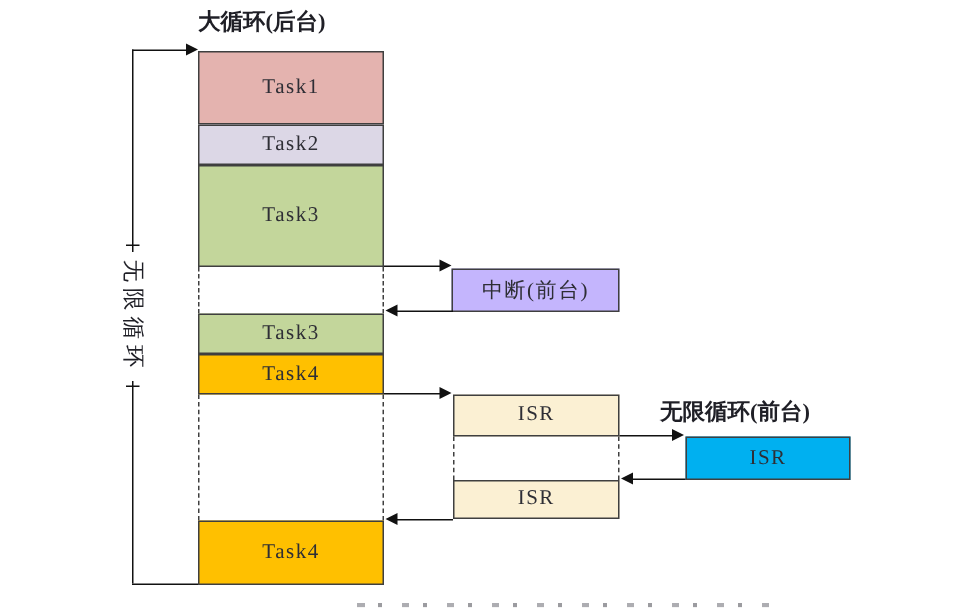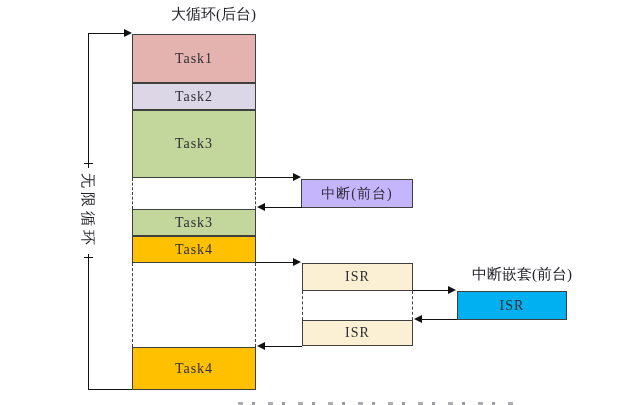--- a/index.html
+++ b/index.html
@@ -11,21 +11,21 @@
   .box{
     border:1px solid #3f3f3f;display:flex;align-items:center;justify-content:center;
     font-size:14px;letter-spacing:1px;
   }
   .gapbox{border-left:1px dashed #3f3f3f;border-right:1px dashed #3f3f3f;background:transparent;}
   .lineH{height:1px;background:#111;}
   .lineV{width:1px;background:#111;}
   .tick{height:1px;background:#111;}
   .head-r{width:0;height:0;border-top:4px solid transparent;border-bottom:4px solid transparent;border-left:8px solid #111;}
   .head-l{width:0;height:0;border-top:4px solid transparent;border-bottom:4px solid transparent;border-right:8px solid #111;}
-  .title{font-size:15px;text-align:right;white-space:nowrap;color:#1f1f26;}
+  .title{font-size:15px;text-align:left;white-space:nowrap;color:#1f1f26;font-weight:bold;}
   .loop-label{
     background:#fff;text-align:center;font-size:15px;letter-spacing:4px;line-height:18px;
     transform:rotate(90deg);transform-origin:center center;white-space:nowrap;color:#1f1f26;
   }
   .remnant{
     background:repeating-linear-gradient(90deg,#6a6a72 0 5px,transparent 5px 14px,#4a4a52 14px 17px,transparent 17px 30px);
     opacity:.55;
   }
 </style>
 </head>
@@ -51,21 +51,21 @@
   <div class="abs box" style="left: 132px; top: 236px; width: 124px; height: 27px; background-color: rgb(255, 192, 0);">Task4</div>
   <div class="abs gapbox" style="left:132px;top:263px;width:124px;height:84px;"></div>
   <div class="abs box" style="left: 132px; top: 347px; width: 124px; height: 43px; background-color: rgb(255, 192, 0);">Task4</div>
 
   <div class="abs box" style="left: 301px; top: 179px; width: 112px; height: 29px; background-color: #c4b5fd;">中断(前台)</div>
 
   <div class="abs box" style="left: 302px; top: 263px; width: 111px; height: 28px; background-color: rgb(251, 240, 211);">ISR</div>
   <div class="abs gapbox" style="left:302px;top:291px;width:111px;height:29px;"></div>
   <div class="abs box" style="left: 302px; top: 320px; width: 111px; height: 26px; background-color: rgb(251, 240, 211);">ISR</div>
 
-  <div class="abs title" style="left:440px;top:265px;width:132px;height:18px;">中断嵌套(前台)</div>
+  <div class="abs title" style="left:440px;top:265px;width:132px;height:18px;">无限循环(前台)</div>
   <div class="abs box" style="left: 457px; top: 291px; width: 110px; height: 29px; background-color: rgb(0, 176, 240);">ISR</div>
 
   <div class="abs lineH" style="left:256px;top:177px;width:38px;"></div>
   <div class="abs head-r" style="left:293px;top:173px;"></div>
 
   <div class="abs lineH" style="left:264px;top:207px;width:38px;"></div>
   <div class="abs head-l" style="left:257px;top:203px;"></div>
 
   <div class="abs lineH" style="left:256px;top:262px;width:38px;"></div>
   <div class="abs head-r" style="left:293px;top:258px;"></div>

